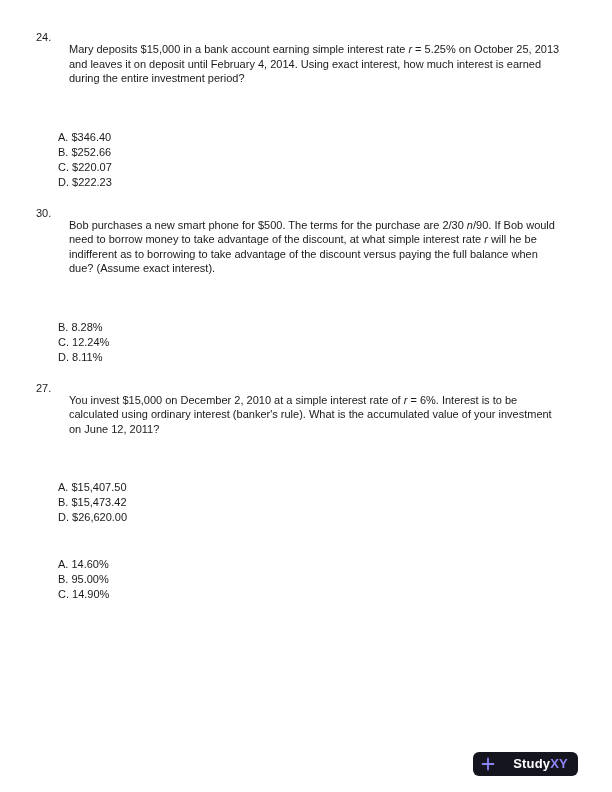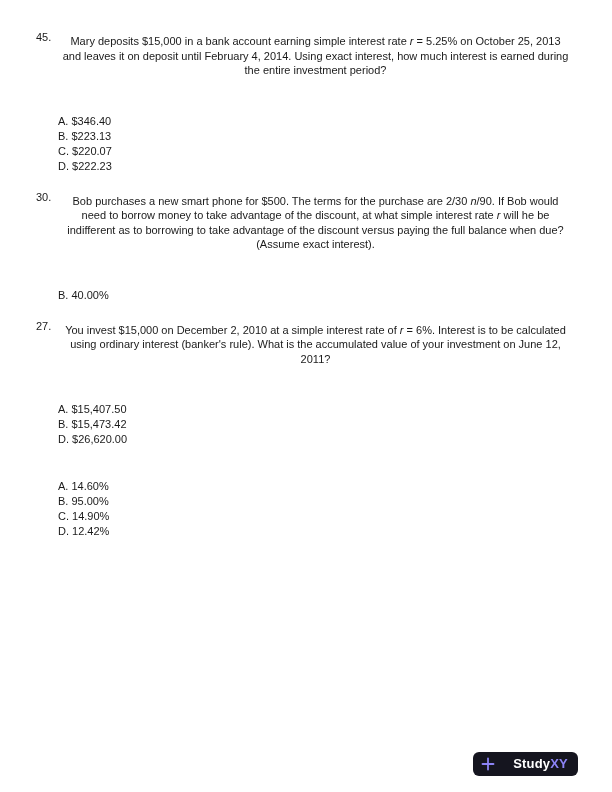--- a/index.html
+++ b/index.html
@@ -23,23 +23,22 @@
   .question { margin: 0 0 16px 0; }
   .qrow {
     display: flex;
     align-items: flex-start;
   }
   .qnum {
     flex: 0 0 21px;
     text-align: left;
   }
   .qtext {
-    margin: 4px;
+    margin: 12px;
     flex: 1;
-    text-align: center;
   }
   ul.choices {
     list-style: none;
     margin: 32px 0 0 0;
     padding: 0 0 0 22px;
   }
   ul.choices li {
     line-height: 15px;
   }
   .logo-badge {
@@ -65,59 +64,60 @@
   .logo-badge .xy   { color: var(--xy-color, #8c83f6); }
 </style>
 </head>
 <body>
 
 <div class="page">
 
   <div id="questions">
     <section class="question">
       <div class="qrow">
-        <span class="qnum">45.</span>
+        <span class="qnum">24.</span>
         <p class="qtext">Mary deposits $15,000 in a bank account earning simple interest rate <i>r</i> = 5.25% on October 25, 2013 and leaves it on deposit until February 4, 2014. Using exact interest, how much interest is earned during the entire investment period?</p>
       </div>
       <ul class="choices">
           <li>A. $346.40</li>
-          <li>B. $223.13</li>
+          <li>B. $252.66</li>
           <li>C. $220.07</li>
           <li>D. $222.23</li>
         </ul>
     </section>
 
     <section class="question">
       <div class="qrow">
         <span class="qnum">30.</span>
         <p class="qtext">Bob purchases a new smart phone for $500. The terms for the purchase are 2/30 <i>n</i>/90. If Bob would need to borrow money to take advantage of the discount, at what simple interest rate <i>r</i> will he be indifferent as to borrowing to take advantage of the discount versus paying the full balance when due? (Assume exact interest).</p>
       </div>
       <ul class="choices">
-          <li>B. 40.00%</li>
+          <li>B. 8.28%</li>
+          <li>C. 12.24%</li>
+          <li>D. 8.11%</li>
         </ul>
     </section>
 
     <section class="question">
       <div class="qrow">
         <span class="qnum">27.</span>
         <p class="qtext">You invest $15,000 on December 2, 2010 at a simple interest rate of <i>r</i> = 6%. Interest is to be calculated using ordinary interest (banker's rule). What is the accumulated value of your investment on June 12, 2011?</p>
       </div>
       <ul class="choices">
           <li>A. $15,407.50</li>
           <li>B. $15,473.42</li>
           <li>D. $26,620.00</li>
         </ul>
     </section>
 
     <section class="question">
       <ul class="choices">
           <li>A. 14.60%</li>
           <li>B. 95.00%</li>
           <li>C. 14.90%</li>
-          <li>D. 12.42%</li>
         </ul>
     </section>
   </div>
 
   <div class="logo-badge">
     <svg class="plus-icon" width="14" height="14" viewBox="0 0 14 14" aria-hidden="true">
       <line x1="7" y1="1.5" x2="7" y2="12.5" stroke="var(--plus-color, #8c83f6)" stroke-width="1.8" stroke-linecap="round"></line>
       <line x1="1.5" y1="7" x2="12.5" y2="7" stroke="var(--plus-color, #8c83f6)" stroke-width="1.8" stroke-linecap="round"></line>
     </svg>
     <span class="brand"><span class="study">Study</span><span class="xy">XY</span></span>

